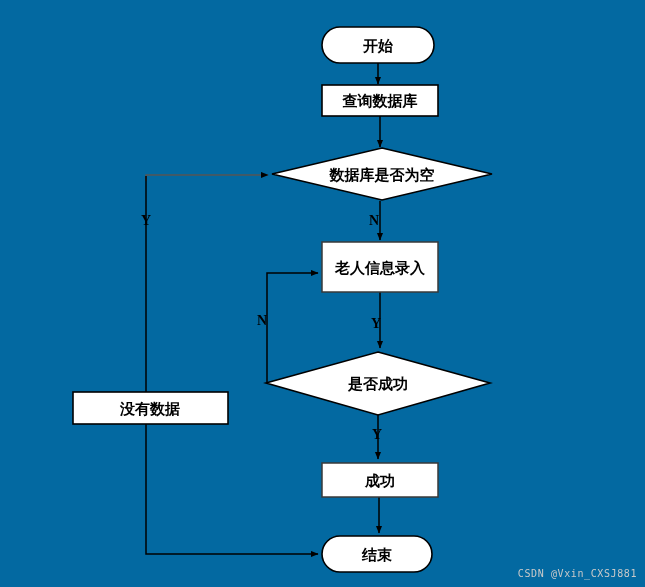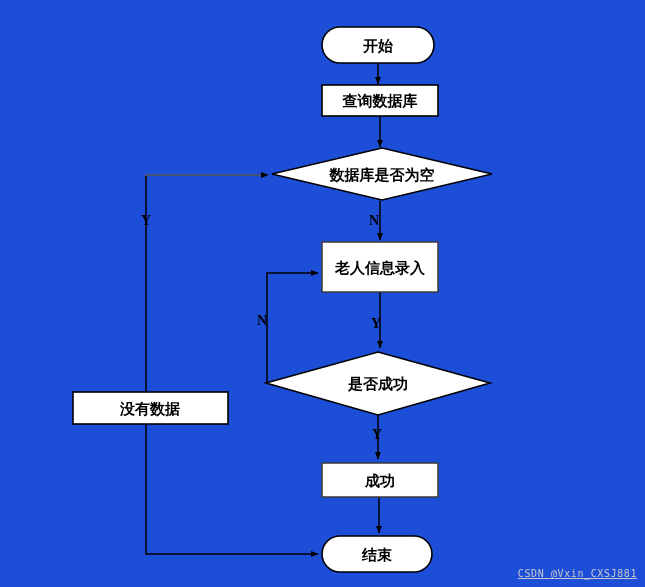--- a/index.html
+++ b/index.html
@@ -7,21 +7,21 @@
     padding: 0;
     background: #ffffff;
   }
   body {
     font-family: "Liberation Sans", "DejaVu Sans", sans-serif;
   }
   #flowchart-page {
     position: relative;
     width: 645px;
     height: 587px;
-    background: #1d4ed8;
+    background: #0369a1;
     overflow: hidden;
   }
   #flow-svg {
     position: absolute;
     left: 0;
     top: 0;
     width: 645px;
     height: 587px;
   }
   .node-shape {
@@ -61,21 +61,20 @@
   #watermark {
     position: absolute;
     right: 8px;
     bottom: 8px;
     font-family: "DejaVu Sans Mono", "Liberation Mono", monospace;
     font-size: 10px;
     letter-spacing: 0.6px;
     color: #c9c9c9;
     user-select: none;
     white-space: nowrap;
-    text-decoration: underline;
   }
 </style>
 </head>
 <body>
 
 <div id="flowchart-page">
 
   <svg id="flow-svg" viewBox="0 0 645 587">
     <defs>
       <marker id="arrow-black" markerWidth="9" markerHeight="9" refX="7.4" refY="3.2" orient="auto" markerUnits="userSpaceOnUse">

